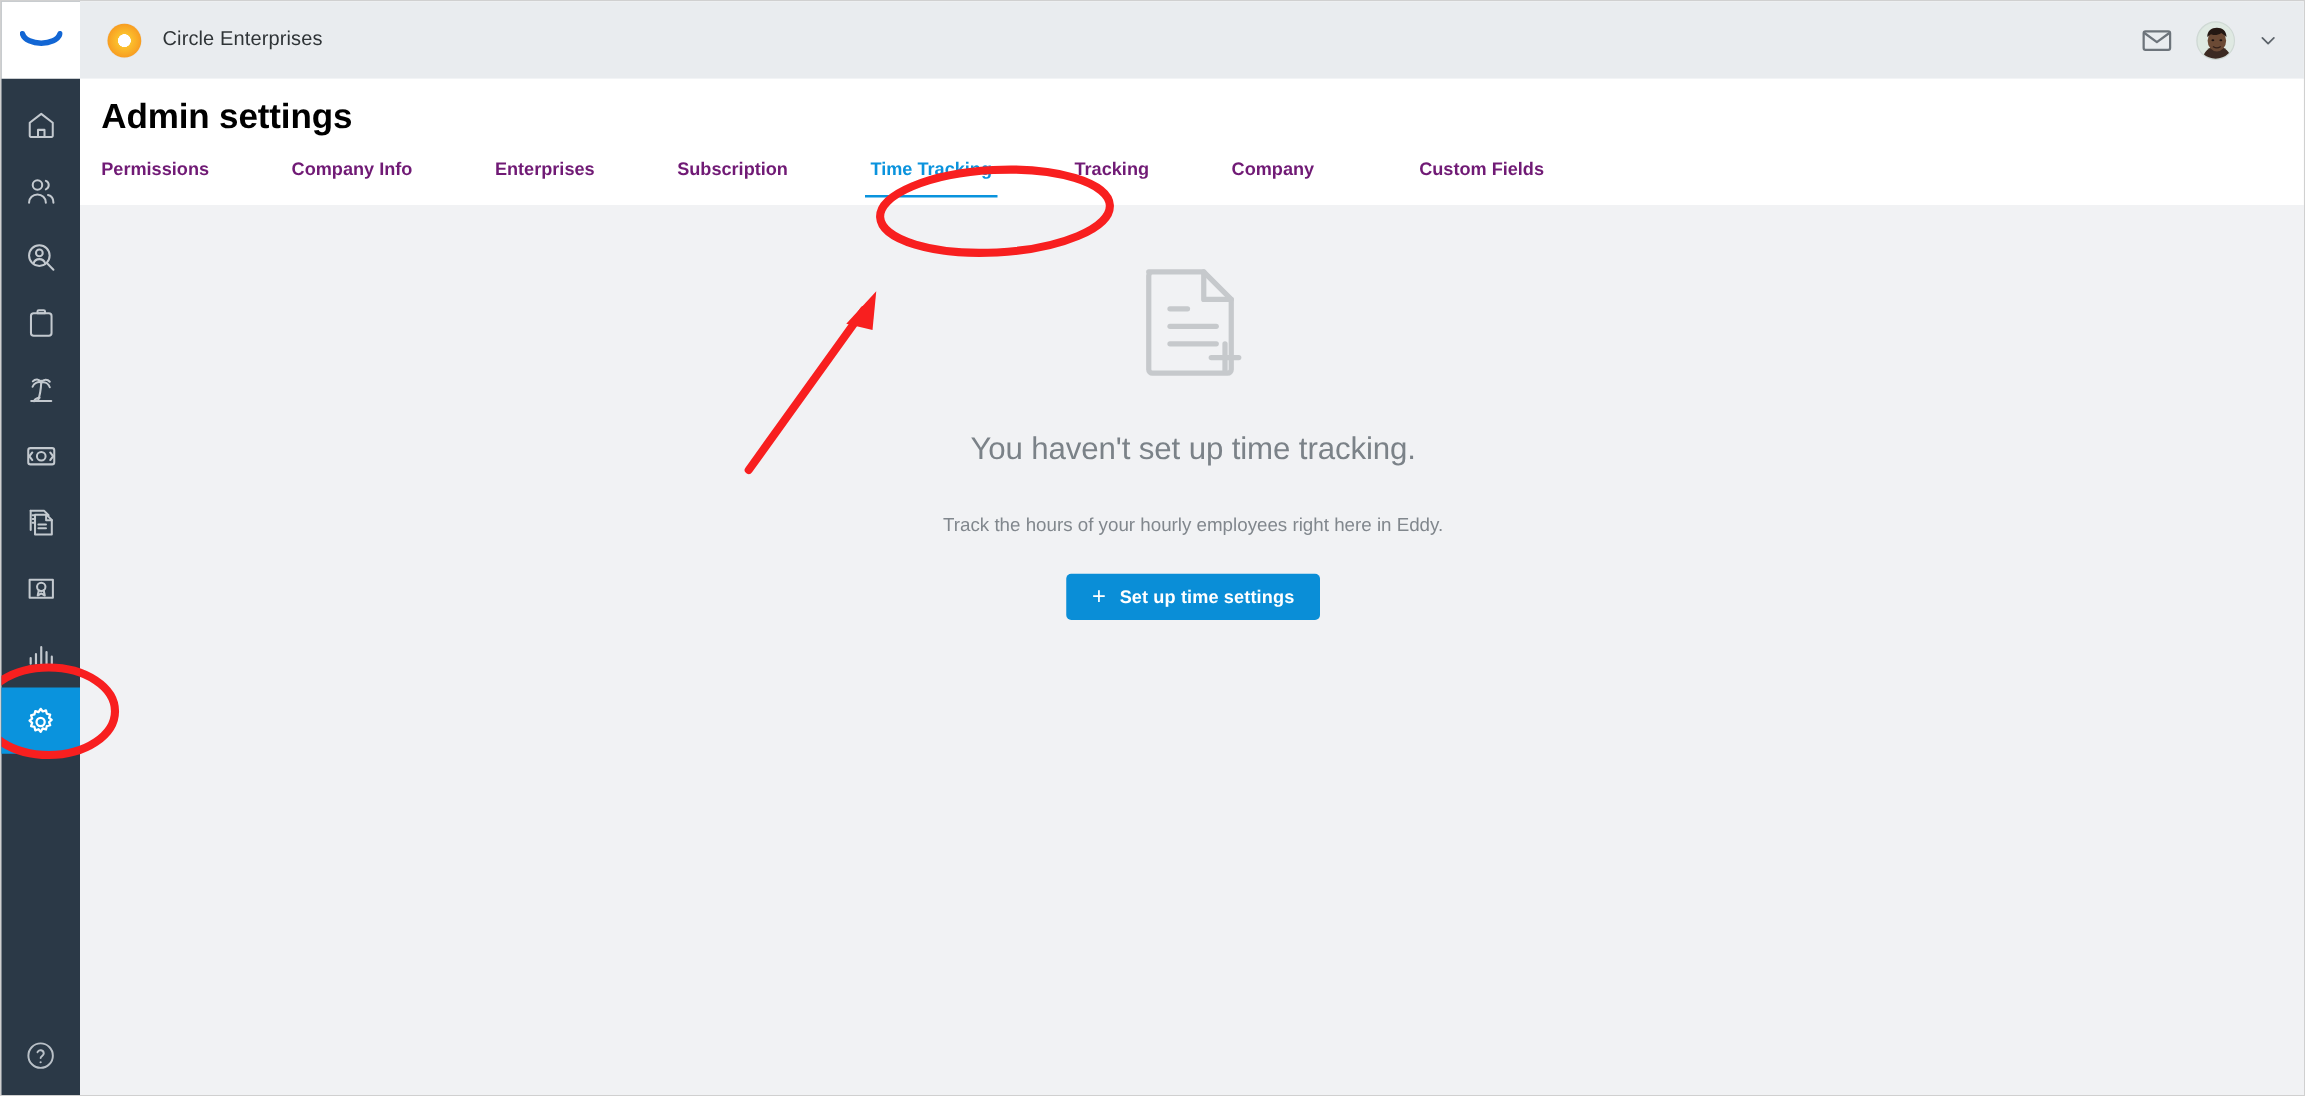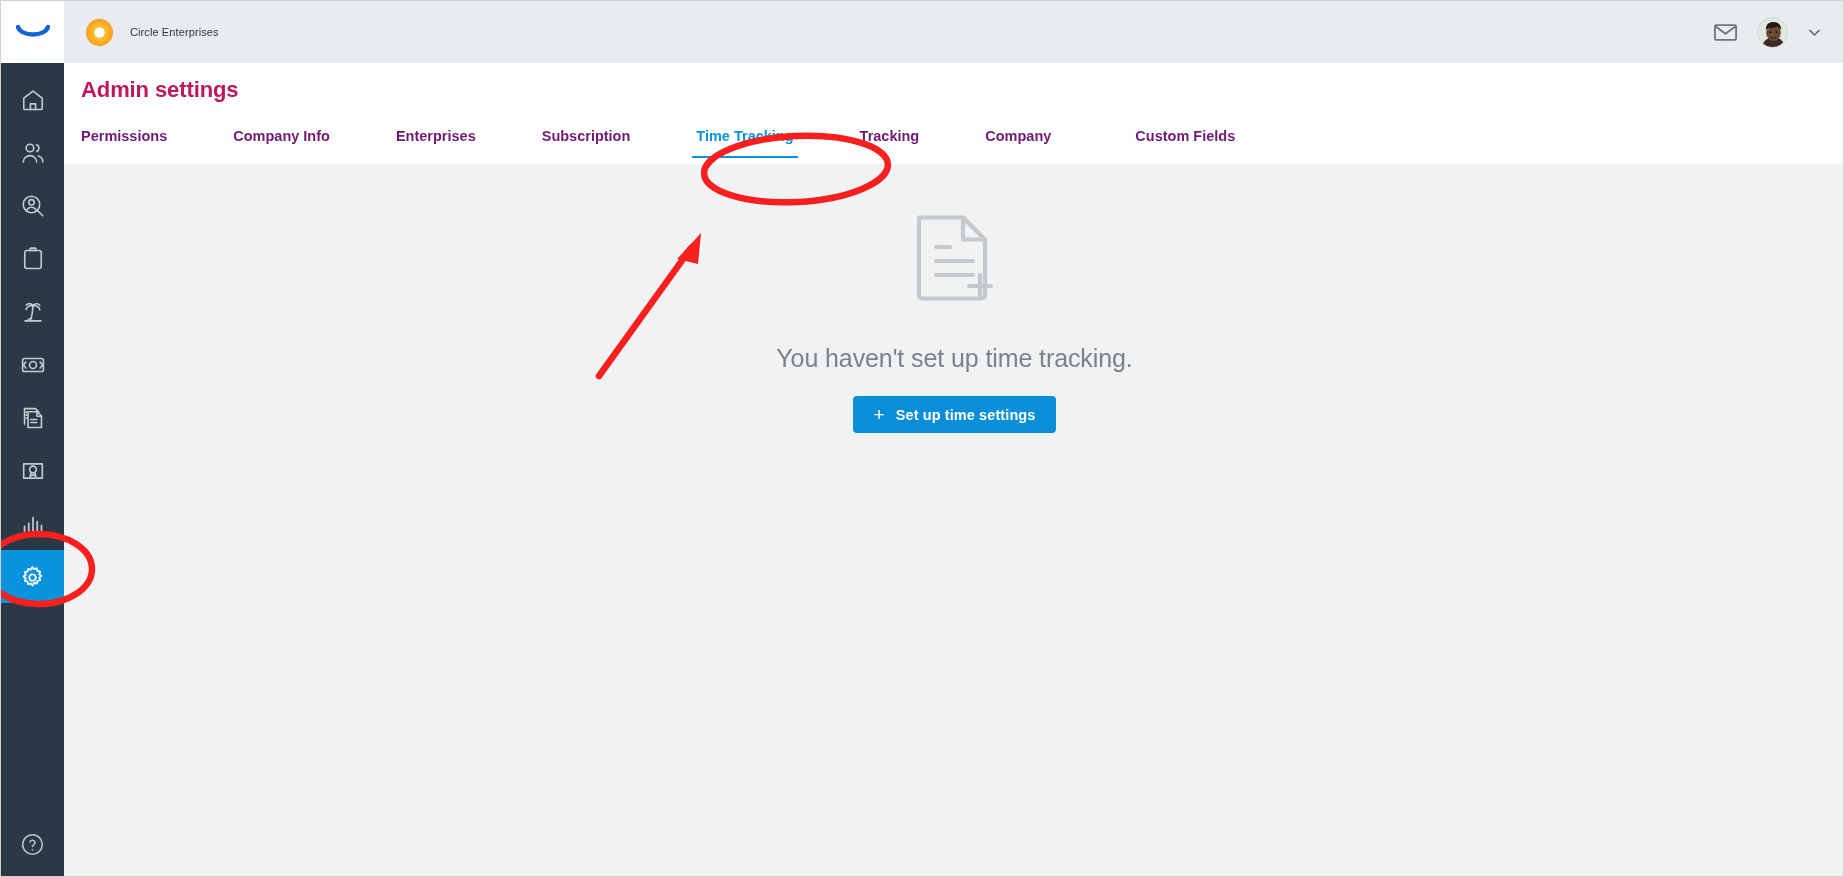--- a/index.html
+++ b/index.html
@@ -95,21 +95,21 @@
   }
 
   .donut {
     width: 27px; height: 27px;
     border-radius: 50%;
     background: radial-gradient(circle at 50% 50%, #ffffff 0 26%, #fbc02d 28%, #f9a825 58%, #f7941e 80%, #f08c1a 100%);
     box-shadow: 0 0 0 0.5px rgba(0,0,0,0.04);
   }
 
   #company-name {
-    font-size: 11px;
+    font-size: 16px;
     color: #2f3437;
     font-weight: 400;
     letter-spacing: 0.1px;
   }
 
   #topbar-right {
     margin-left: auto;
     display: flex;
     align-items: center;
     gap: 18px;
@@ -131,23 +131,23 @@
     position: absolute;
     left: 63px; top: 62px;
     width: 1781px;
     height: 101px;
     background: #ffffff;
   }
 
   #page-title {
     position: absolute;
     left: 17px; top: 14px;
-    font-size: 22px;
+    font-size: 28px;
     font-weight: bold;
-    color: #be185d;
+    color: #000000;
     letter-spacing: -0.1px;
   }
 
   #tabs {
     position: absolute;
     left: 17px; top: 60px;
     display: flex;
     align-items: flex-start;
   }
 
@@ -189,21 +189,21 @@
     align-items: center;
   }
 
   #empty-icon { margin-bottom: 31px; }
 
   #empty-title {
     font-size: 25px;
     color: #7b8288;
     font-weight: 400;
     letter-spacing: -0.1px;
-    margin-bottom: 23px;
+    margin-bottom: 38px;
     text-align: center;
   }
 
   #empty-sub {
     font-size: 15px;
     color: #81878d;
     font-weight: 400;
     margin-bottom: 30px;
   }
 
@@ -412,20 +412,21 @@
           <path d="M54 8.5V30.5h22"></path>
           <path d="M27 38h14"></path>
           <path d="M27 52h37"></path>
           <path d="M27 66h37"></path>
           <path d="M71 66v22"></path>
           <path d="M60 77h22"></path>
         </svg>
       </div>
 
       <div id="empty-title">You haven't set up time tracking.</div>
+      <div id="empty-sub">Track the hours of your hourly employees right here in Eddy.</div>
 
       <button id="setup-btn">
         <span id="plus-glyph">+</span>
         <span>Set up time settings</span>
       </button>
     </div>
   </main>
 
   <svg id="annotations" viewBox="0 0 1844 877">
     <ellipse cx="795" cy="168" rx="92" ry="33" fill="none" stroke="#f81f1f" stroke-width="6.5" transform="rotate(-3 795 168)"></ellipse>

